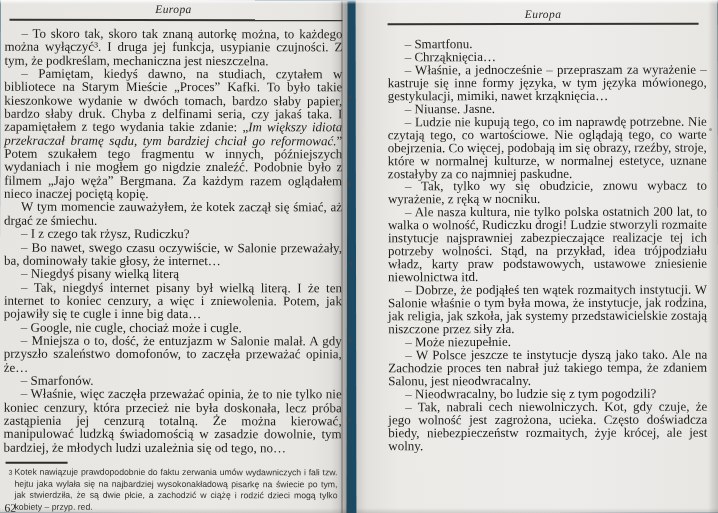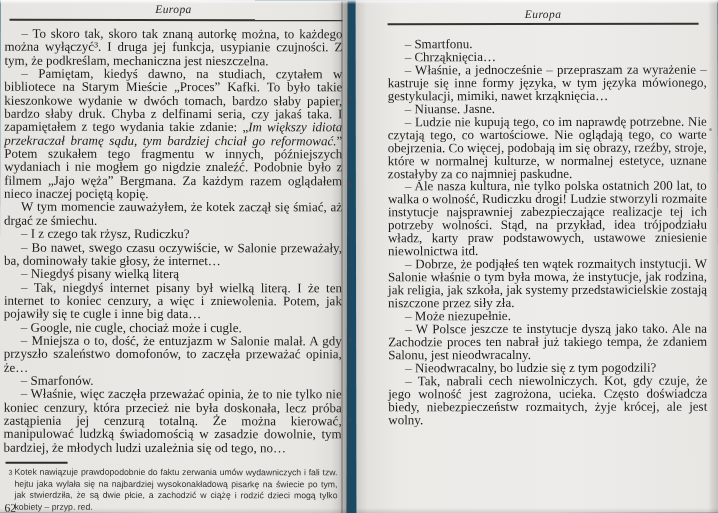--- a/index.html
+++ b/index.html
@@ -86,20 +86,21 @@
 
   <div class="page page-right">
     <div class="head-title">Europa</div>
     <div class="head-rule"></div>
     <div class="body" id="right-body">
         <p class="para"><span>– Smartfonu.</span></p>
         <p class="para"><span>– Chrząknięcia…</span></p>
         <p class="para"><span>– Właśnie, a jednocześnie – przepraszam za wyrażenie – kastruje się inne formy języka, w tym języka mówionego, gestykulacji, mimiki, nawet krząknięcia…</span></p>
         <p class="para"><span>– Niuanse. Jasne.</span></p>
         <p class="para"><span>– Ludzie nie kupują tego, co im naprawdę potrzebne. Nie czytają tego, co wartościowe. Nie oglądają tego, co warte obejrzenia. Co więcej, podobają im się obrazy, rzeźby, stroje, które w normalnej kulturze, w normalnej estetyce, uznane zostałyby za co najmniej paskudne.</span></p>
+        <p class="para"><span>– Tak, tylko wy się obudzicie, znowu wybacz to wyrażenie, z ręką w nocniku.</span></p>
         <p class="para"><span>– Ale nasza kultura, nie tylko polska ostatnich 200 lat, to walka o wolność, Rudiczku drogi! Ludzie stworzyli rozmaite instytucje najsprawniej zabezpieczające realizacje tej ich potrzeby wolności. Stąd, na przykład, idea trójpodziału władz, karty praw podstawowych, ustawowe zniesienie niewolnictwa itd.</span></p>
         <p class="para"><span>– Dobrze, że podjąłeś ten wątek rozmaitych instytucji. W Salonie właśnie o tym była mowa, że instytucje, jak rodzina, jak religia, jak szkoła, jak systemy przedstawicielskie zostają niszczone przez siły zła.</span></p>
         <p class="para"><span>– Może niezupełnie.</span></p>
         <p class="para"><span>– W Polsce jeszcze te instytucje dyszą jako tako. Ale na Zachodzie proces ten nabrał już takiego tempa, że zdaniem Salonu, jest nieodwracalny.</span></p>
         <p class="para"><span>– Nieodwracalny, bo ludzie się z tym pogodzili?</span></p>
         <p class="para"><span>– Tak, nabrali cech niewolniczych. Kot, gdy czuje, że jego wolność jest zagrożona, ucieka. Często doświadcza biedy, niebezpieczeństw rozmaitych, żyje krócej, ale jest wolny.</span></p>
       </div>
     <div class="page-num">63</div>
   </div>
 

